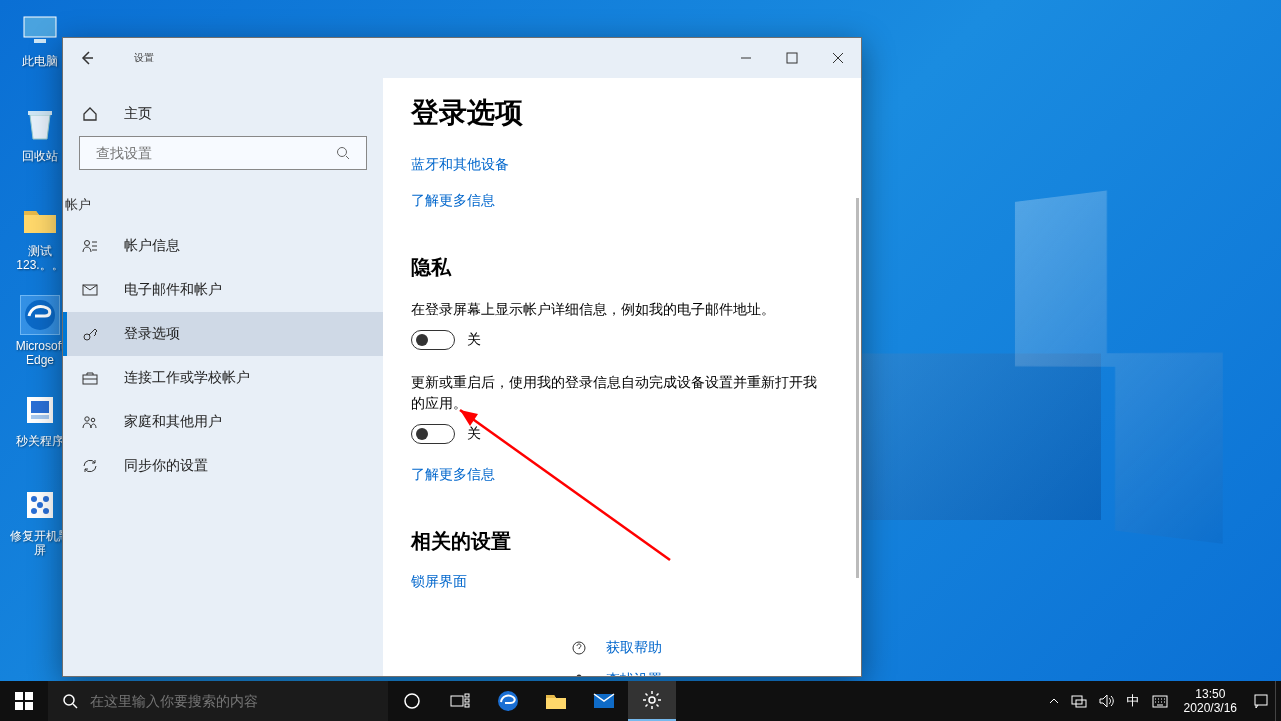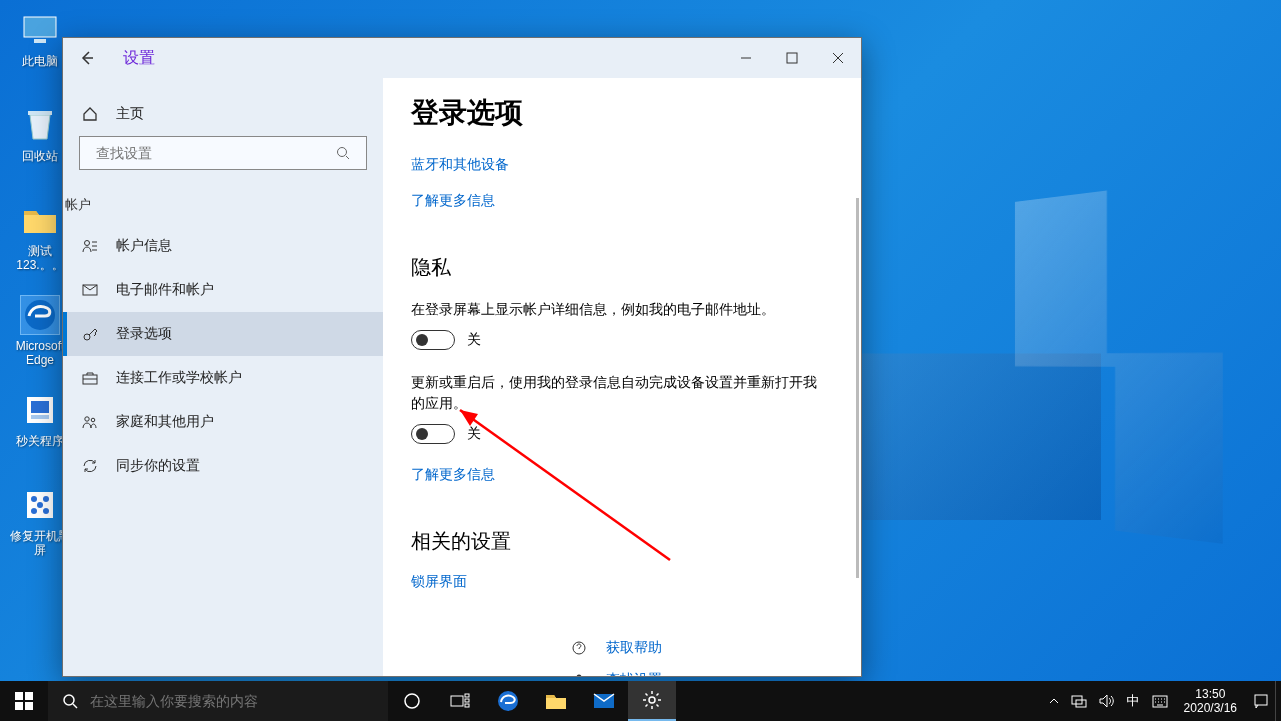--- a/index.html
+++ b/index.html
@@ -14,40 +14,40 @@
 .desktop-icons { position: absolute; left: 10px; top: 10px; width: 60px; }
 .d-icon { width: 60px; height: 75px; display: flex; flex-direction: column; align-items: center; justify-content: flex-start; color: #fff; font-size: 12px; text-align: center; margin-bottom: 20px; cursor: pointer; text-shadow: 1px 1px 2px rgba(0,0,0,0.5); }
 .d-icon .ic { width: 40px; height: 40px; margin-bottom: 4px; display: flex; align-items: center; justify-content: center; }
 .d-icon.sel .ic { background: rgba(120,190,255,0.35); border: 1px solid rgba(150,210,255,0.6); }
 .d-icon span { line-height: 1.2; }
 
 
 .settings-window { position: absolute; left: 62px; top: 37px; width: 800px; height: 640px; background: #fff; box-shadow: 0 8px 30px rgba(0,0,0,0.4); display: flex; flex-direction: column; border: 1px solid #6f6f6f; }
 .titlebar { height: 40px; display: flex; align-items: center; background: #e8eff7; }
 .back-btn { width: 48px; height: 40px; display: flex; align-items: center; justify-content: center; cursor: pointer; color: #333; }
-.title-text { font-size: 16px; color: #6d28d9; margin-left: 12px; flex: 1; }
+.title-text { font-size: 10px; color: #404040; margin-left: 23px; flex: 1; }
 .win-controls { display: flex; }
 .win-btn { width: 46px; height: 40px; display: flex; align-items: center; justify-content: center; cursor: pointer; }
 
 .window-body { flex: 1; display: flex; overflow: hidden; }
 
 
 .sidebar { width: 320px; background: #e8eff7; display: flex; flex-direction: column; padding-top: 14px; }
-.side-item { height: 44px; display: flex; align-items: center; padding-left: 18px; cursor: pointer; font-size: 14px; color: #222; gap: 17px; }
+.side-item { height: 44px; display: flex; align-items: center; padding-left: 18px; cursor: pointer; font-size: 14px; color: #222; gap: 25px; }
 .side-item.active { background: #cfd9e6; border-left: 4px solid #0078d4; padding-left: 14px; }
 .side-item .ic { width: 18px; height: 18px; display: flex; align-items: center; justify-content: center; color: #333; }
 .searchbox { margin: 0 16px 14px 16px; height: 34px; border: 1px solid #888; background: #f7faff; display: flex; align-items: center; padding: 0 16px; }
 .searchbox input { flex: 1; border: none; background: transparent; outline: none; font-size: 14px; color: #666; }
 .section-label { padding: 12px 2px 10px; font-size: 13px; color: #333; }
 
 
 .content { flex: 1; background: #fff; padding: 16px 40px 0 28px; overflow-y: auto; position: relative; }
 .content h1 { font-size: 28px; font-weight: 600; color: #000; margin-bottom: 24px; }
 .link { color: #0066cc; font-size: 14px; cursor: pointer; display: block; margin-bottom: 18px; }
-.content h2 { font-size: 20px; font-weight: 400; margin-top: 44px; margin-bottom: 18px; color: #000; }
+.content h2 { font-size: 20px; font-weight: 700; margin-top: 44px; margin-bottom: 18px; color: #000; }
 .content p { font-size: 14px; color: #000; line-height: 1.5; margin-bottom: 10px; }
 
 .toggle-row { display: flex; align-items: center; gap: 12px; margin-bottom: 22px; }
 .toggle { width: 44px; height: 20px; border: 1px solid #333; border-radius: 10px; position: relative; cursor: pointer; background: #fff; }
 .toggle .knob { width: 12px; height: 12px; border-radius: 50%; background: #333; position: absolute; top: 3px; left: 4px; }
 .toggle-label { font-size: 14px; }
 
 .help-row { display: flex; align-items: center; gap: 18px; margin-bottom: 14px; justify-content: center; }
 .help-row .hic { width: 18px; height: 18px; display:flex; align-items:center; justify-content:center; color:#333; }
 

